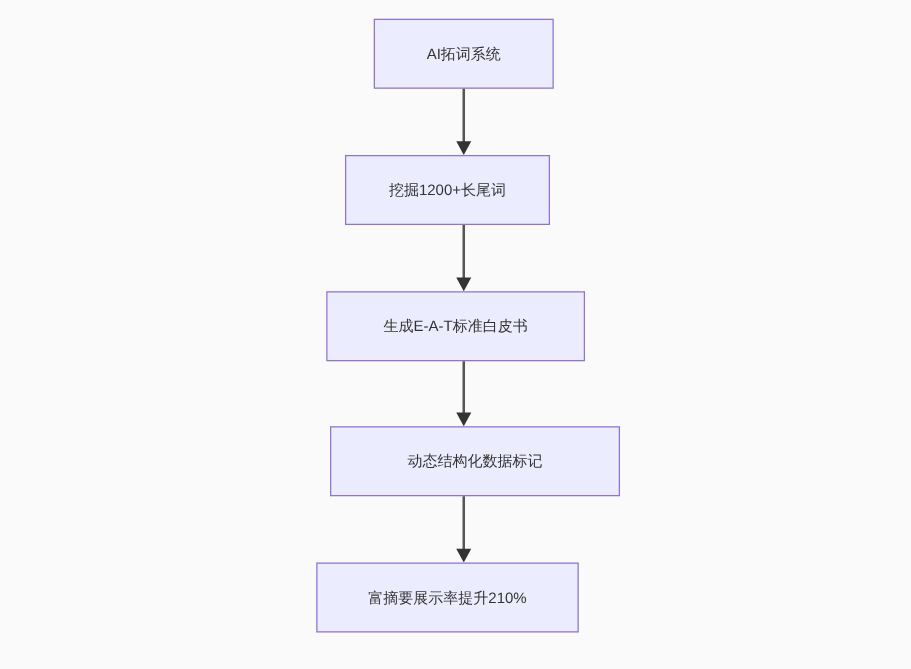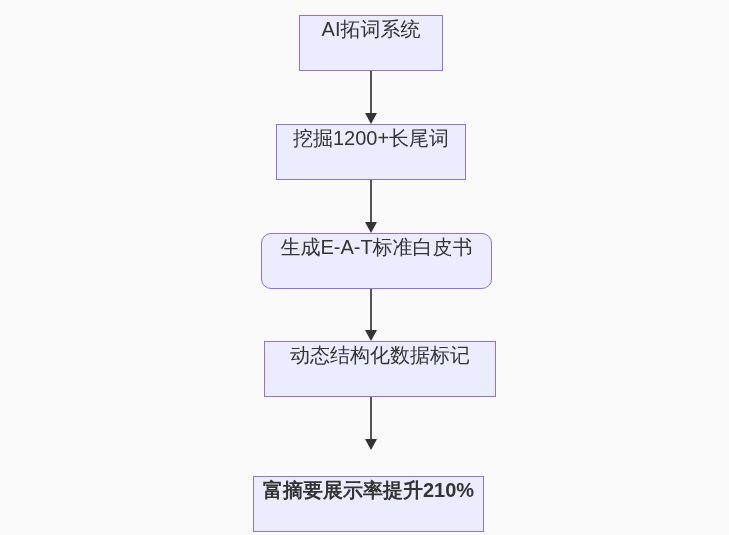--- a/index.html
+++ b/index.html
@@ -20,30 +20,31 @@
   .canvas {
     position: relative;
     width: 729px; height: 535px;
   }
   .node {
     position: absolute;
     height: 56px;
     background: var(--node-fill);
     border: 1.5px solid var(--node-border);
     display: flex;
+    align-items: center;
     justify-content: center;
     color: var(--text);
-    font-size: 20px;
+    font-size: 12px;
     white-space: nowrap;
   }
   .node.n1 { left: 299px; top: 15px;  width: 144px; }
-  .node.n2 { left: 276px; top: 124px; width: 190px; }
-  .node.n3 { left: 261px; top: 233px; width: 231px; border-radius: 10px; }
+  .node.n2 { left: 276px; top: 124px; width: 164px; }
+  .node.n3 { left: 261px; top: 233px; width: 207px; }
   .node.n4 { left: 264px; top: 341px; width: 232px; }
-  .node.n5 { left: 253px; top: 476px; width: 231px; font-weight: bold; }
+  .node.n5 { left: 253px; top: 450px; width: 210px; }
 
   .arrow {
     position: absolute;
     left: 364px;
     width: 14px;
   }
   .arrow.a1 { top: 71px;  height: 53px; }
   .arrow.a2 { top: 180px; height: 53px; }
   .arrow.a3 { top: 289px; height: 52px; }
   .arrow.a4 { top: 397px; height: 53px; }

